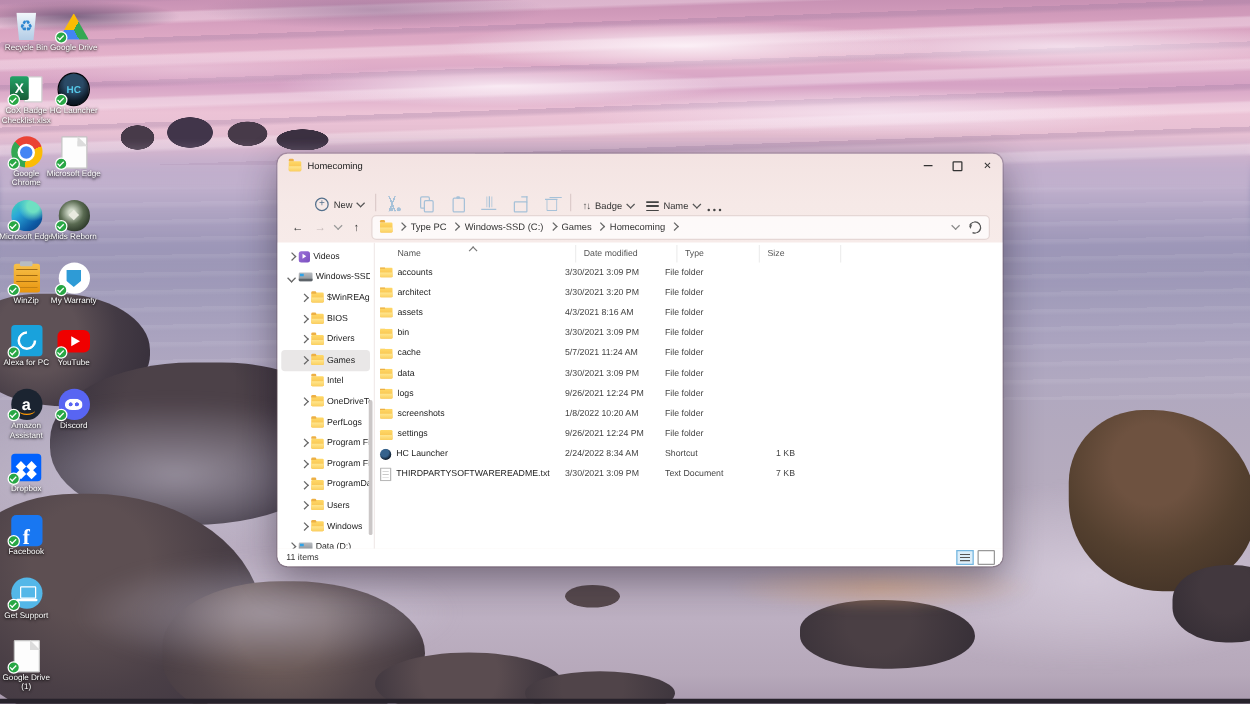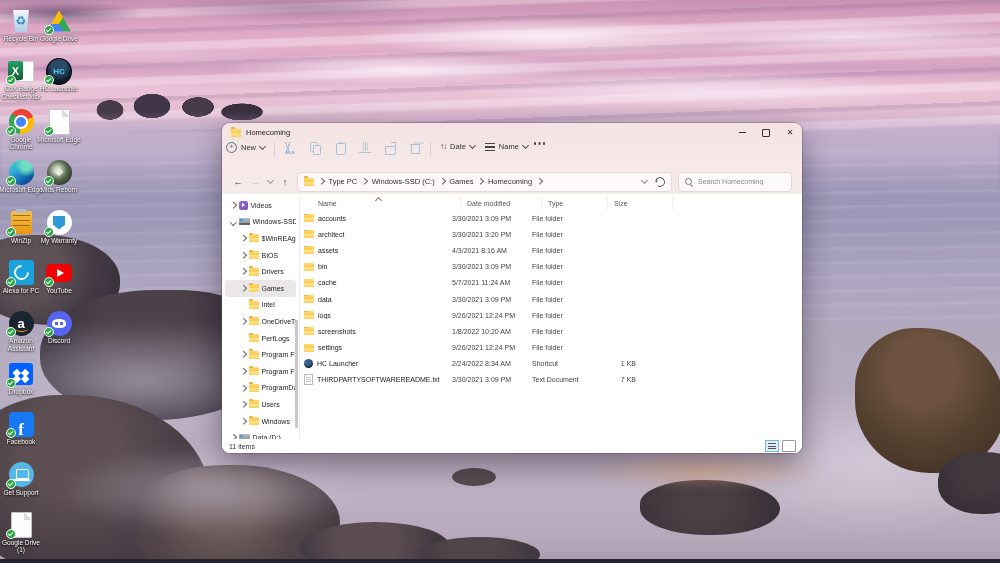--- a/index.html
+++ b/index.html
@@ -156,21 +156,21 @@
        box-shadow:0 10px 30px rgba(30,20,35,.45), 0 0 0 1px rgba(110,90,100,.35)}
   .titlebar{height:19px;display:flex;align-items:center;gap:5px;padding:0 0 0 9px;flex-shrink:0}
   .title-text{font-size:7.5px;color:#222}
   .win-controls{margin-left:auto;display:flex;height:100%}
   .wc{width:24px;height:100%;display:flex;align-items:center;justify-content:center;color:#333}
   .wc-min::after{content:"";width:7px;height:1px;background:#333}
   .wc-max::after{content:"";width:6px;height:6px;border:1px solid #333;border-radius:1px}
   .wc-close{font-size:8px}
   .wc-close::after{content:"✕"}
 
-  .toolbar{height:27px;display:flex;align-items:flex-start;padding:0 4px;flex-shrink:0}
+  .toolbar{height:27px;display:flex;align-items:flex-end;padding:0 30px;flex-shrink:0}
   .tb-new{display:flex;align-items:center;gap:4px;font-size:7.5px;color:#333}
   .tb-plus{width:9px;height:9px;border:1px solid #54708c;border-radius:50%;color:#54708c;
            font-size:8px;line-height:8px;display:flex;align-items:center;justify-content:center}
   .tb-plus::after{content:"+";margin-top:-1px}
   .chev{width:4px;height:4px;border-right:1px solid #555;border-bottom:1px solid #555;
         transform:rotate(45deg);margin-top:-2px;flex-shrink:0}
   .tb-sep{width:1px;height:14px;background:#ddcccb;margin:0 9px}
   .tb-icons{display:flex;gap:13px;align-items:center}
   .ti{width:12px;height:12px;position:relative}
   .ic-cut{background:
@@ -479,21 +479,21 @@
       <span class="ti ic-cut"></span>
       <span class="ti ic-copy"></span>
       <span class="ti ic-paste"></span>
       <span class="ti ic-rename"></span>
       <span class="ti ic-share"></span>
       <span class="ti ic-del"></span>
     </div>
     <span class="tb-sep"></span>
     <div class="tb-drop">
       <span class="ic-sort"></span>
-      <span>Date</span>
+      <span>Badge</span>
       <span class="chev"></span>
     </div>
     <span style="width:10px"></span>
     <div class="tb-drop">
       <span class="ic-view"></span>
       <span>Name</span>
       <span class="chev"></span>
     </div>
     <span class="ic-more"></span>
   </div>
@@ -520,24 +520,20 @@
         </span>
         <span class="crumb">
           <span>Homecoming</span>
           <span class="bc-chev"></span>
         </span>
       <span class="bc-end">
         <span class="chev" style="border-color:#888"></span>
         <span class="ic-refresh"></span>
       </span>
     </div>
-    <div class="searchbox">
-      <span class="ic-search"></span>
-      <input type="text" placeholder="Search Homecoming" style="">
-    </div>
   </div>
 
   <div class="content">
     <div class="sidebar">
       <div class="side-item chev-r ic-videos">
           <span class="schev"></span>
           <span class="sic"></span>
           <span class="slabel">Videos</span>
         </div>
         <div class="side-item chev-d ic-drive">

